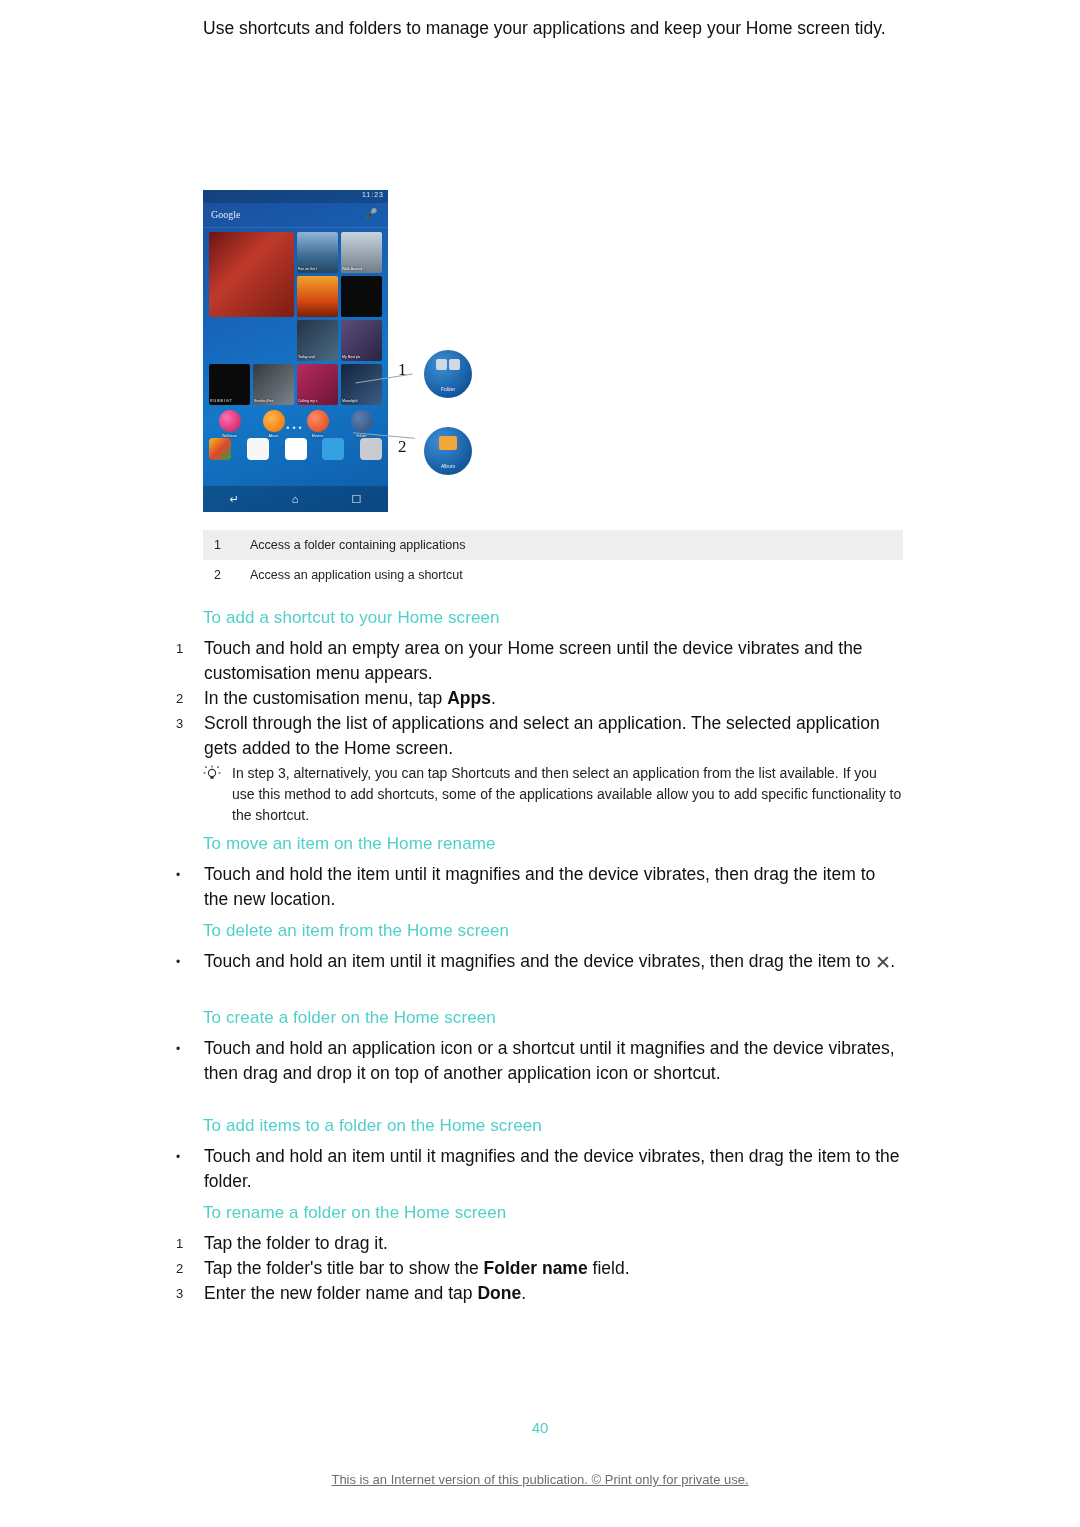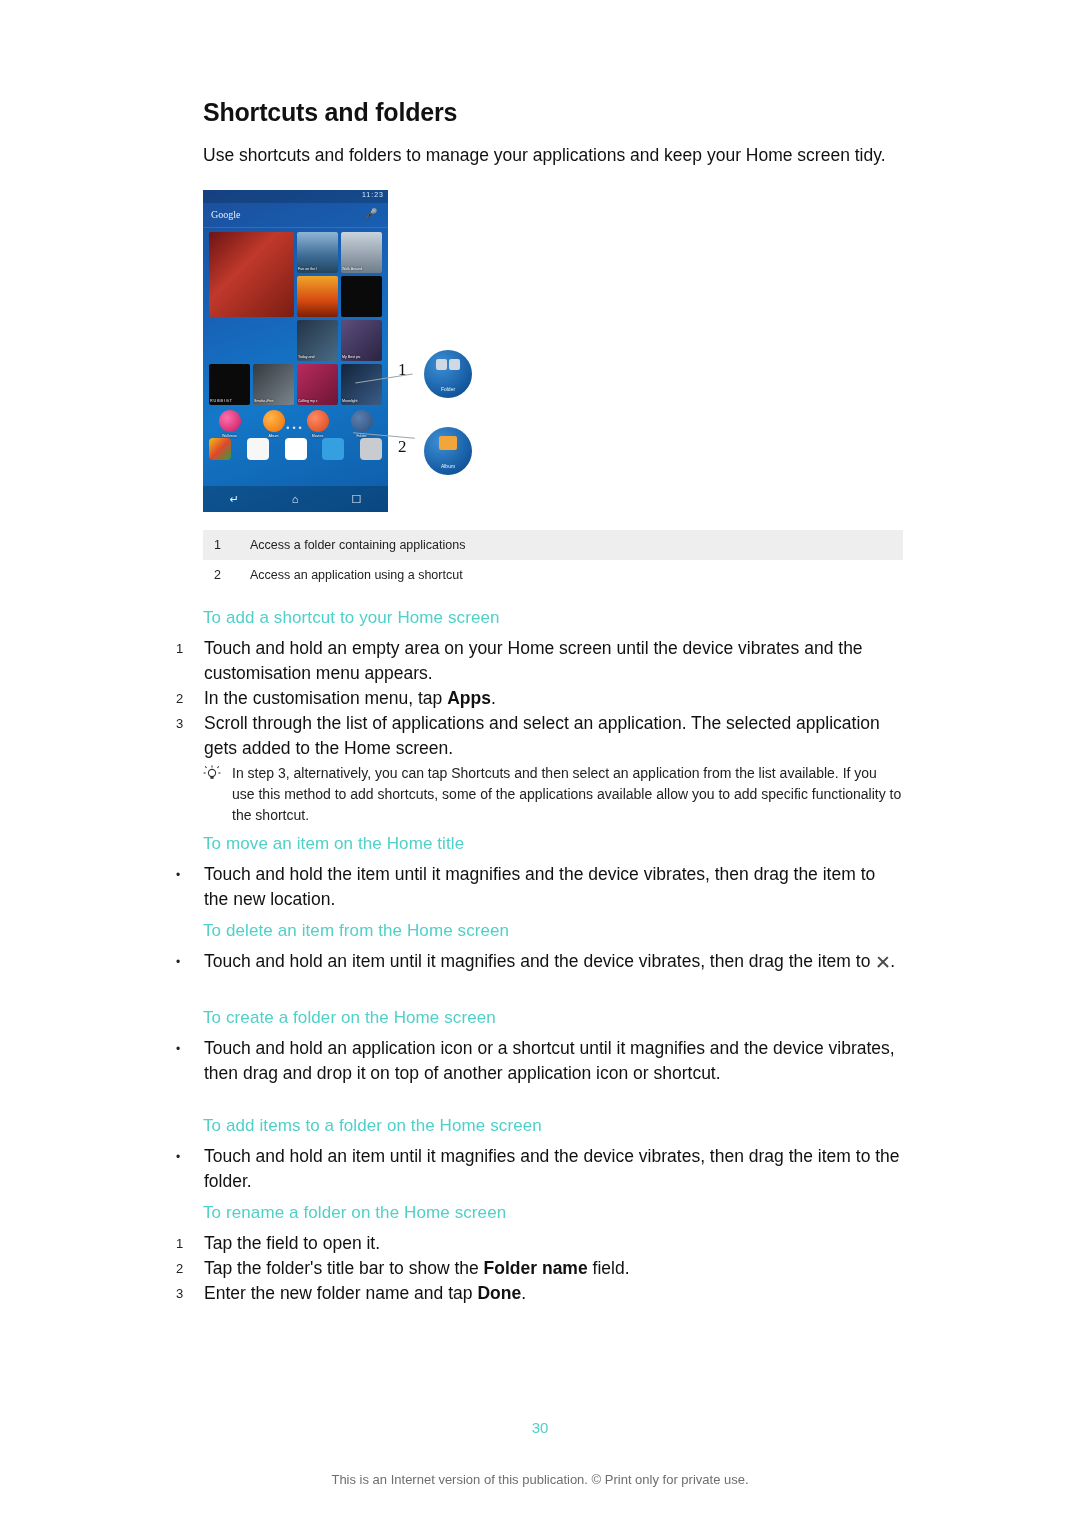--- a/index.html
+++ b/index.html
@@ -362,29 +362,29 @@
     color: #4fd0c8;
   }
   .footer {
     position: absolute;
     left: 0;
     right: 0;
     top: 1472px;
     text-align: center;
     font-size: 13px;
     color: #6e6e6e;
+    text-decoration: underline;
   }
 </style>
 </head>
 <body>
 
 <div class="page">
 
   <div class="content">
-    <h1 class="title">Shortcuts and folders</h1>
     <p class="intro">Use shortcuts and folders to manage your applications and keep your Home screen tidy.</p>
   </div>
 
   <div class="figure">
     <div class="phone">
       <div class="statusbar">
         <span class="sb-icons">11:23</span>
       </div>
       <div class="searchbar">
         <span class="glogo">Google</span>
@@ -529,21 +529,21 @@
           <line x1="17.4" y1="8" x2="15.4" y2="8"></line>
           <line x1="3.6" y1="2.8" x2="2.2" y2="1.4"></line>
           <line x1="14.4" y1="2.8" x2="15.8" y2="1.4"></line>
         </g>
       </svg>
     </span>
     <div class="tiptext">In step 3, alternatively, you can tap Shortcuts and then select an application from the list available. If you use this method to add shortcuts, some of the applications available allow you to add specific functionality to the shortcut.</div>
   </div>
 
   <div class="section" style="top:834px;">
-    <h2 class="sub">To move an item on the Home title</h2>
+    <h2 class="sub">To move an item on the Home rename</h2>
     <div class="steps bullet-list">
       <div class="step">
         <span class="marker">•</span>
         <span class="txt">Touch and hold the item until it magnifies and the device vibrates, then drag the item to the new location.</span>
       </div>
     </div>
   </div>
 
   <div class="section" style="top:921px;">
     <h2 class="sub">To delete an item from the Home screen</h2>
@@ -573,29 +573,29 @@
         <span class="txt">Touch and hold an item until it magnifies and the device vibrates, then drag the item to the folder.</span>
       </div>
     </div>
   </div>
 
   <div class="section" style="top:1203px;">
     <h2 class="sub">To rename a folder on the Home screen</h2>
     <div class="steps">
       <div class="step">
         <span class="marker small">1</span>
-        <span class="txt">Tap the field to open it.</span>
+        <span class="txt">Tap the folder to drag it.</span>
       </div>
       <div class="step">
         <span class="marker small">2</span>
         <span class="txt"><span>Tap the folder's title bar to show the </span><b>Folder name</b><span> field.</span></span>
       </div>
       <div class="step">
         <span class="marker small">3</span>
         <span class="txt"><span>Enter the new folder name and tap </span><b>Done</b><span>.</span></span>
       </div>
     </div>
   </div>
 
-  <div class="pagenum">30</div>
+  <div class="pagenum">40</div>
   <div class="footer">This is an Internet version of this publication. © Print only for private use.</div>
 
 </div>
 
 </body></html>

